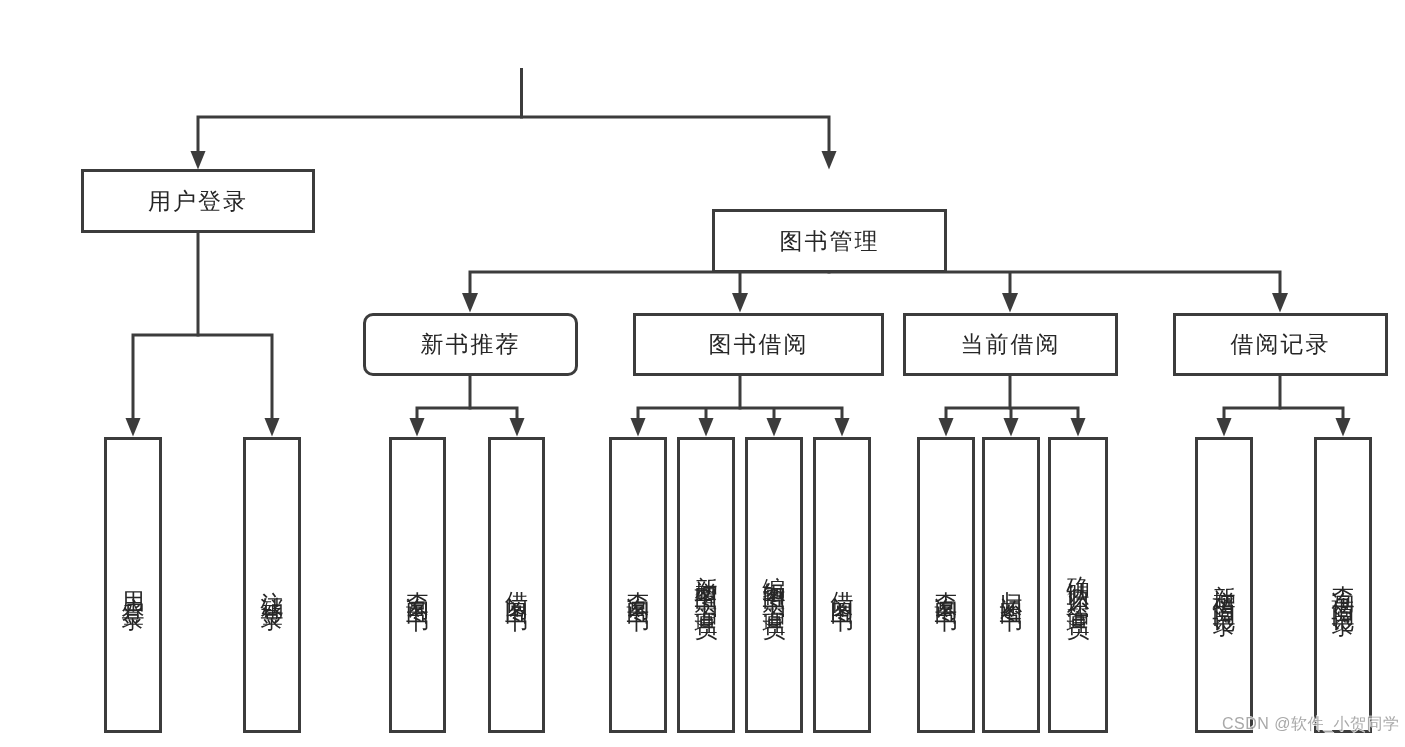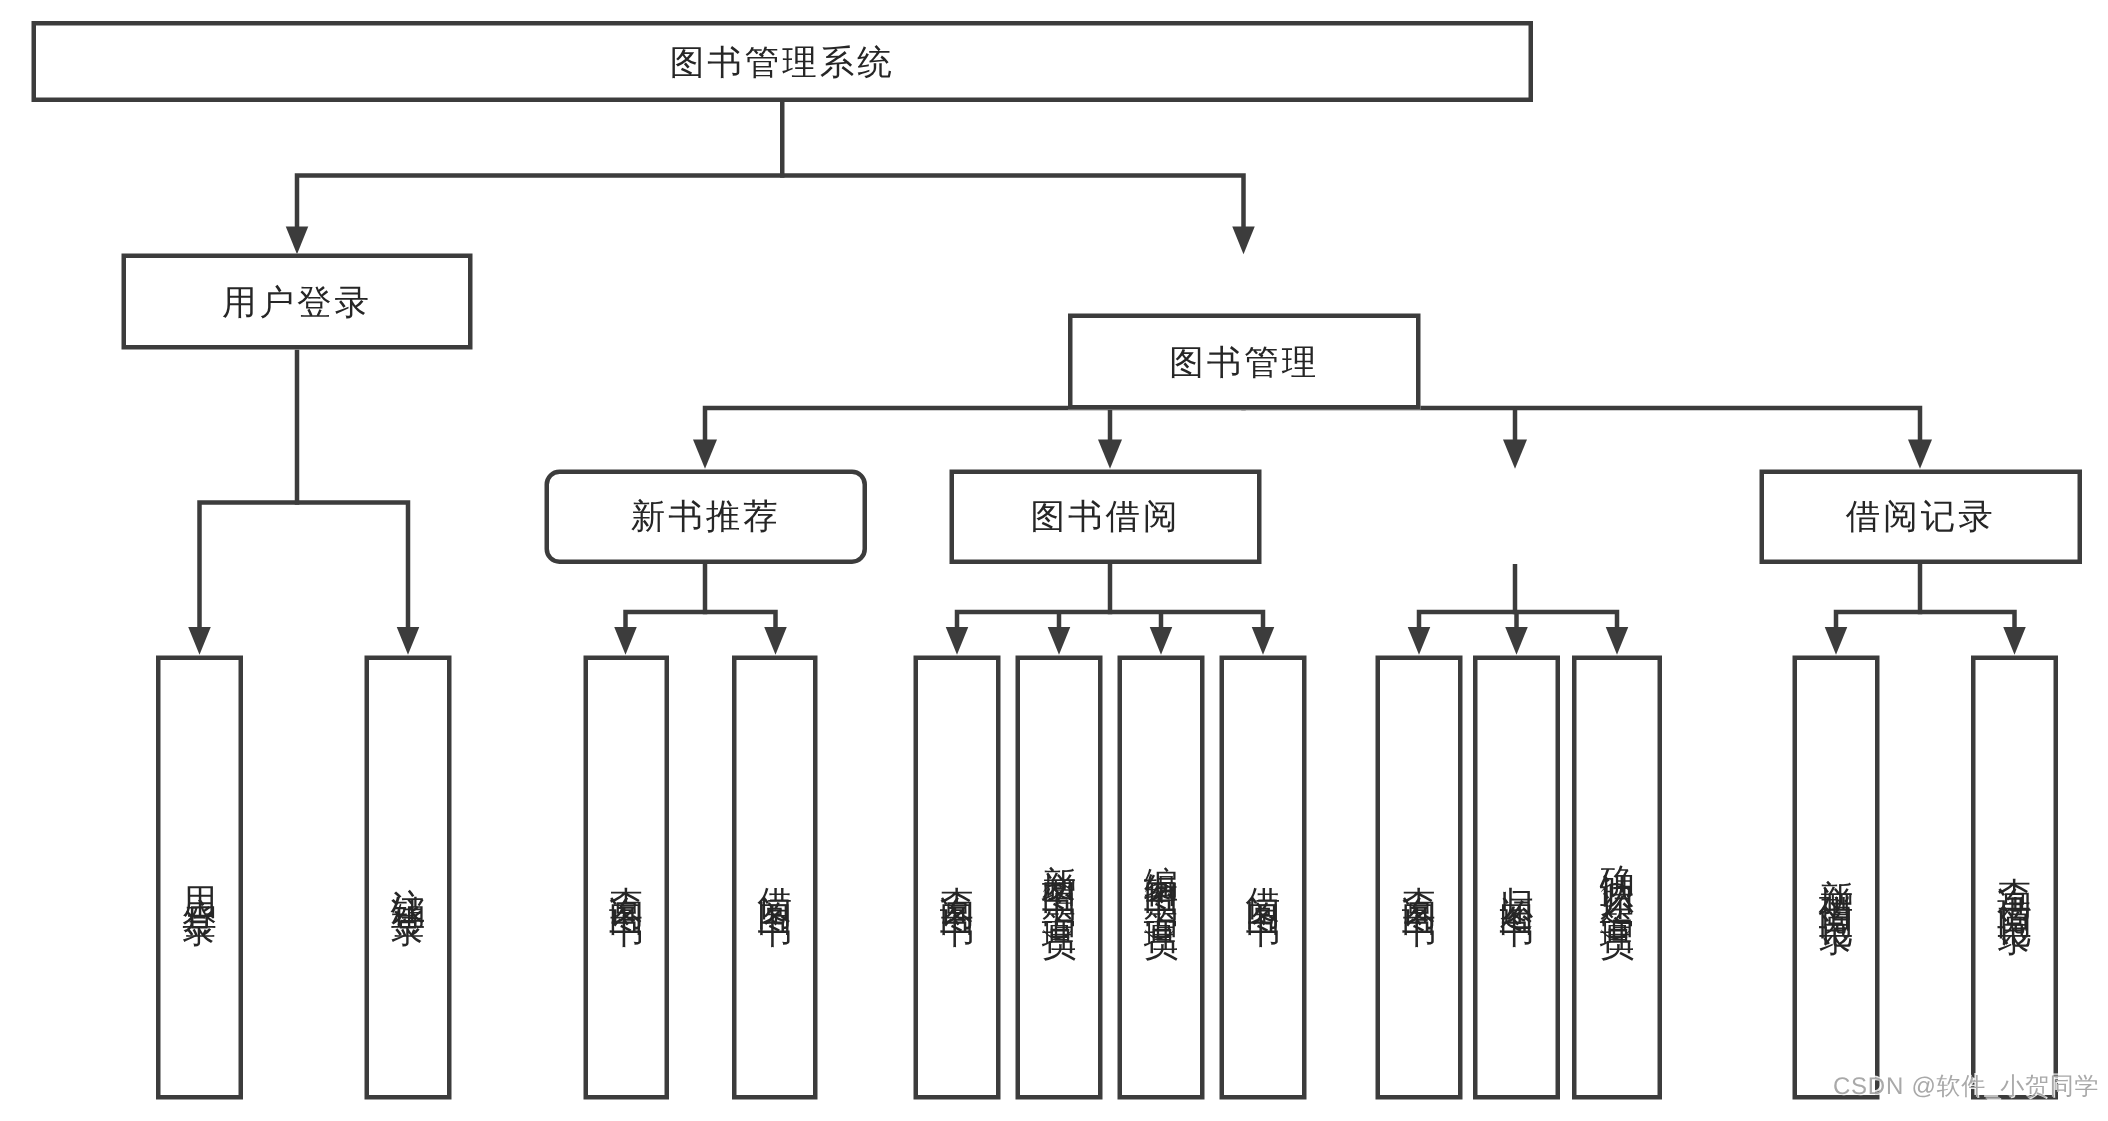--- a/index.html
+++ b/index.html
@@ -98,36 +98,36 @@
     <polygon fill="#3c3c3c" stroke="none" points="938.5,418 953.5,418 946,436.5"></polygon>
     <polygon fill="#3c3c3c" stroke="none" points="1003.5,418 1018.5,418 1011,436.5"></polygon>
     <polygon fill="#3c3c3c" stroke="none" points="1070.5,418 1085.5,418 1078,436.5"></polygon>
 
     <path d="M1280 376 V409.5"></path>
     <path d="M1224 419 V408 H1343 V419"></path>
     <polygon fill="#3c3c3c" stroke="none" points="1216.5,418 1231.5,418 1224,436.5"></polygon>
     <polygon fill="#3c3c3c" stroke="none" points="1335.5,418 1350.5,418 1343,436.5"></polygon>
   </svg>
 
-  <div class="node hbox" style="left:21px;top:14px;width:1001px;height:54px;">
-    <span>图书管理系统</span>
-  </div>
 
   <div class="node hbox" style="left:81px;top:169px;width:234px;height:64px;">
     <span>用户登录</span>
   </div>
   <div class="node hbox" style="left:712px;top:169px;width:235px;height:64px;margin-top:40px;">
     <span>图书管理</span>
   </div>
 
   <div class="node hbox" style="left:363px;top:313px;width:215px;height:63px;border-radius:10px;">
     <span>新书推荐</span>
   </div>
-  <div class="node hbox" style="left:633px;top:313px;width:208px;height:63px;">
+  <div class="node hbox" style="left:633px;top:313px;width:251px;height:63px;">
     <span>图书借阅</span>
+  </div>
+  <div class="node hbox" style="left:903px;top:313px;width:215px;height:63px;">
+    <span>当前借阅</span>
   </div>
   <div class="node hbox" style="left:1173px;top:313px;width:215px;height:63px;">
     <span>借阅记录</span>
   </div>
 
   <div class="node vbox" style="left:104px;top:437px;width:58px;height:296px;">
     <span class="vtext">用户登录</span>
   </div>
   <div class="node vbox" style="left:243px;top:437px;width:58px;height:296px;">
     <span class="vtext">注销登录</span>

